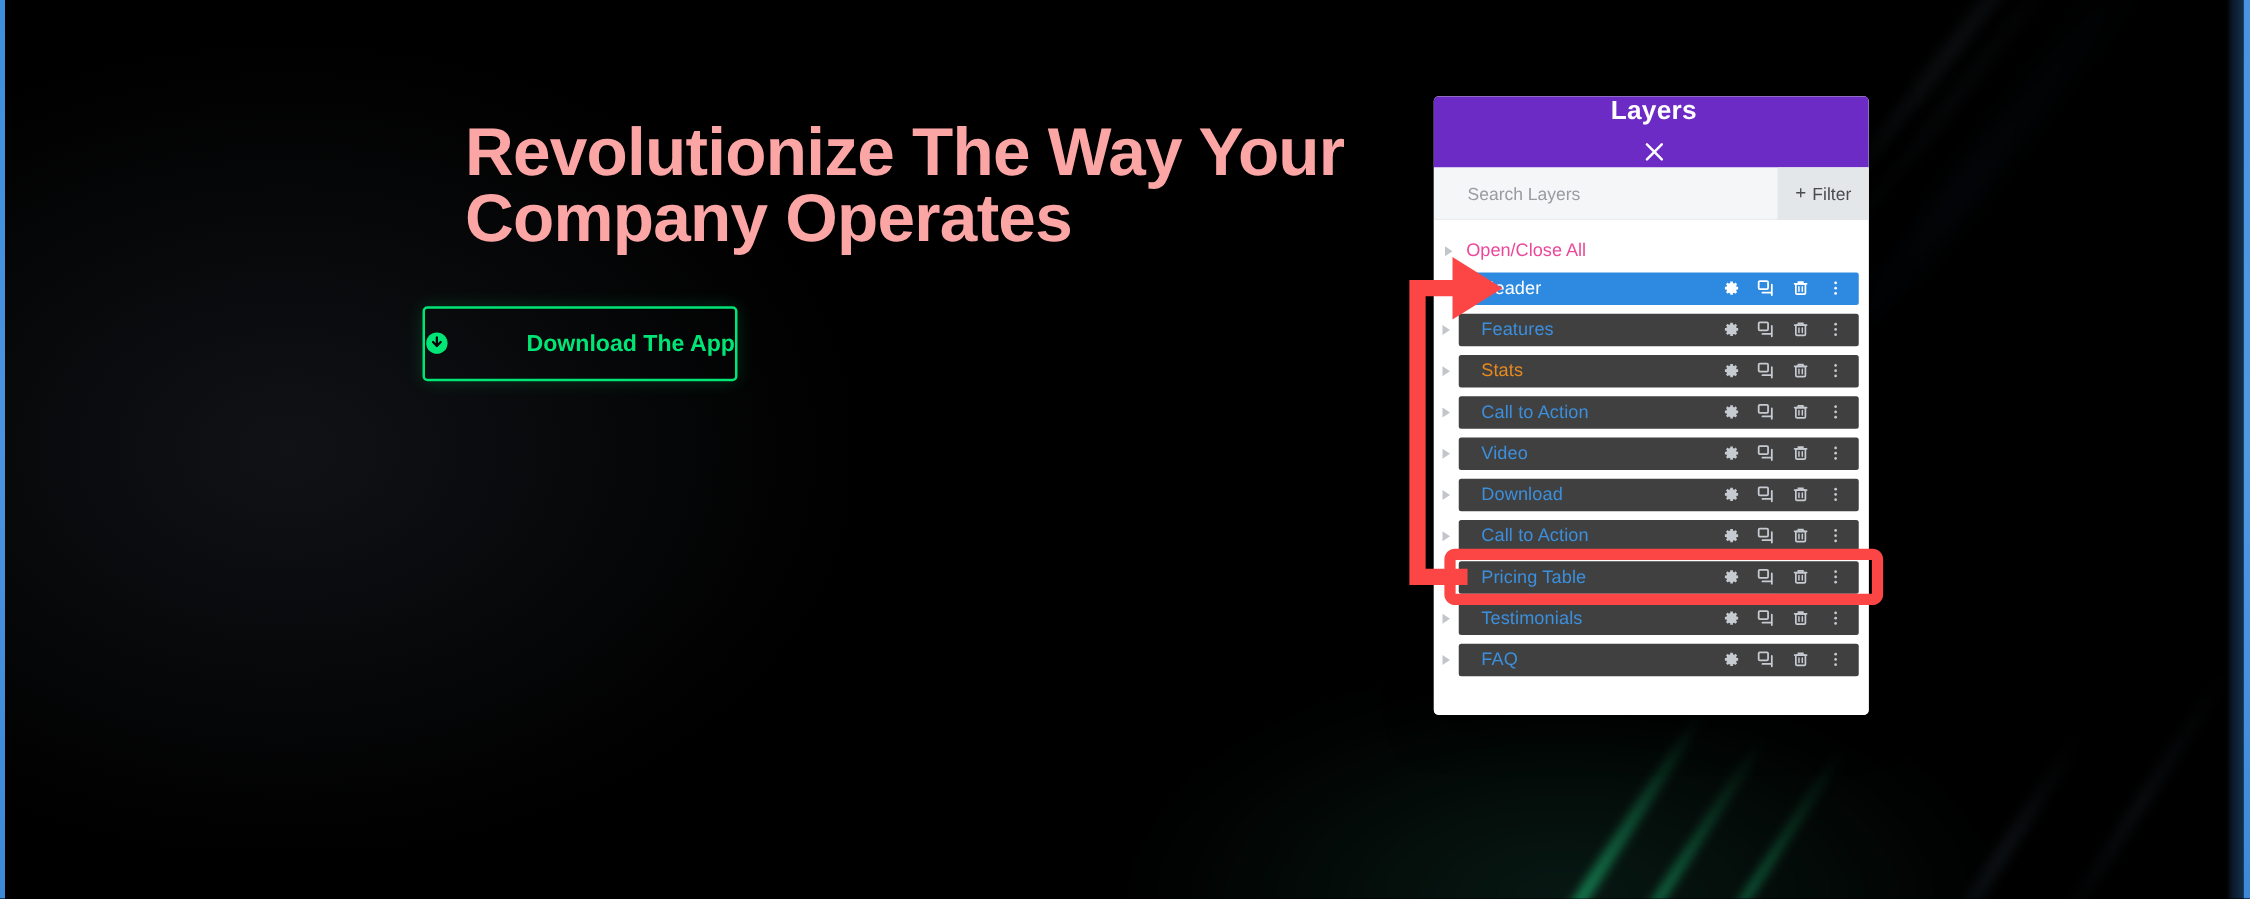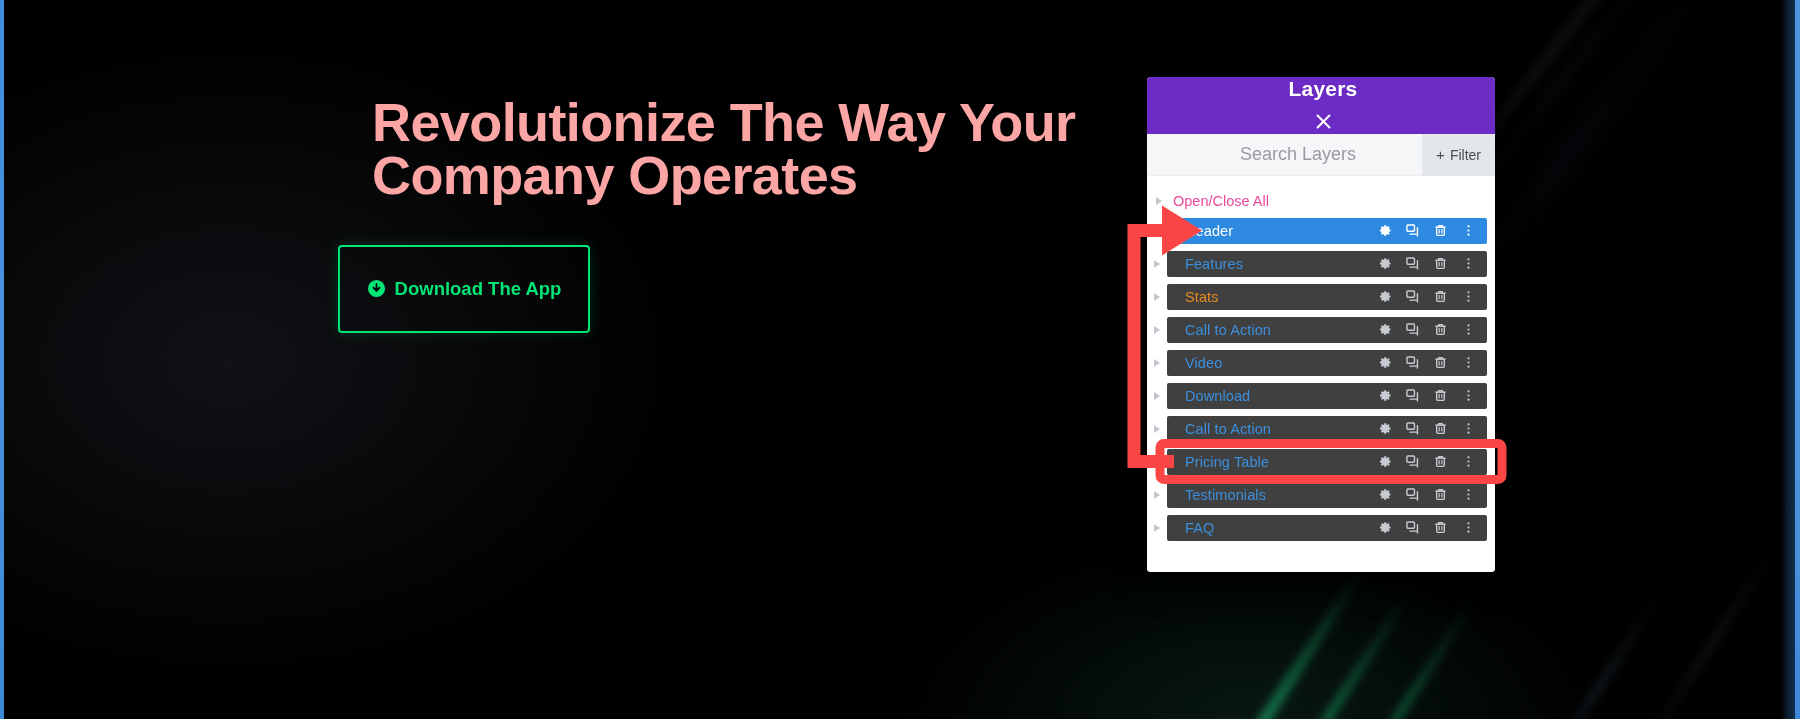--- a/index.html
+++ b/index.html
@@ -119,24 +119,24 @@
     color: #e2e2e2;
     font-size: 17.5px;
     line-height: 1.62;
     width: 722px;
     font-family: "Liberation Sans", sans-serif;
   }
   .hero-btn {
     margin-top: 42px;
     display: inline-flex;
     align-items: center;
-    justify-content: center;
+    justify-content: space-between;
     gap: 9px;
     width: 252px;
-    height: 88px;
+    height: 60px;
     border: 2px solid #00e676;
     border-radius: 4px;
     background: transparent;
     color: #00e676;
     font-size: 18.5px;
     font-weight: 700;
     cursor: pointer;
     font-family: "Liberation Sans", sans-serif;
     box-shadow: 0 0 14px rgba(0,230,118,.18);
   }
@@ -177,25 +177,24 @@
     display: flex;
     align-items: center;
     justify-content: space-between;
     padding-left: 27px;
     border-bottom: 1px solid #ededf0;
   }
   .search-input {
     border: none;
     outline: none;
     background: transparent;
-    font-size: 18px;
+    font-size: 14px;
     color: #3a3a3a;
     flex: 1;
     font-family: "Liberation Sans", sans-serif;
-    text-align: center;
   }
   .search-input::placeholder { color: #9a9aa2; }
   .filter-btn {
     height: 42px;
     min-width: 71px;
     background: #e4e7ea;
     color: #4a4a52;
     font-size: 14px;
     display: flex;
     align-items: center;

